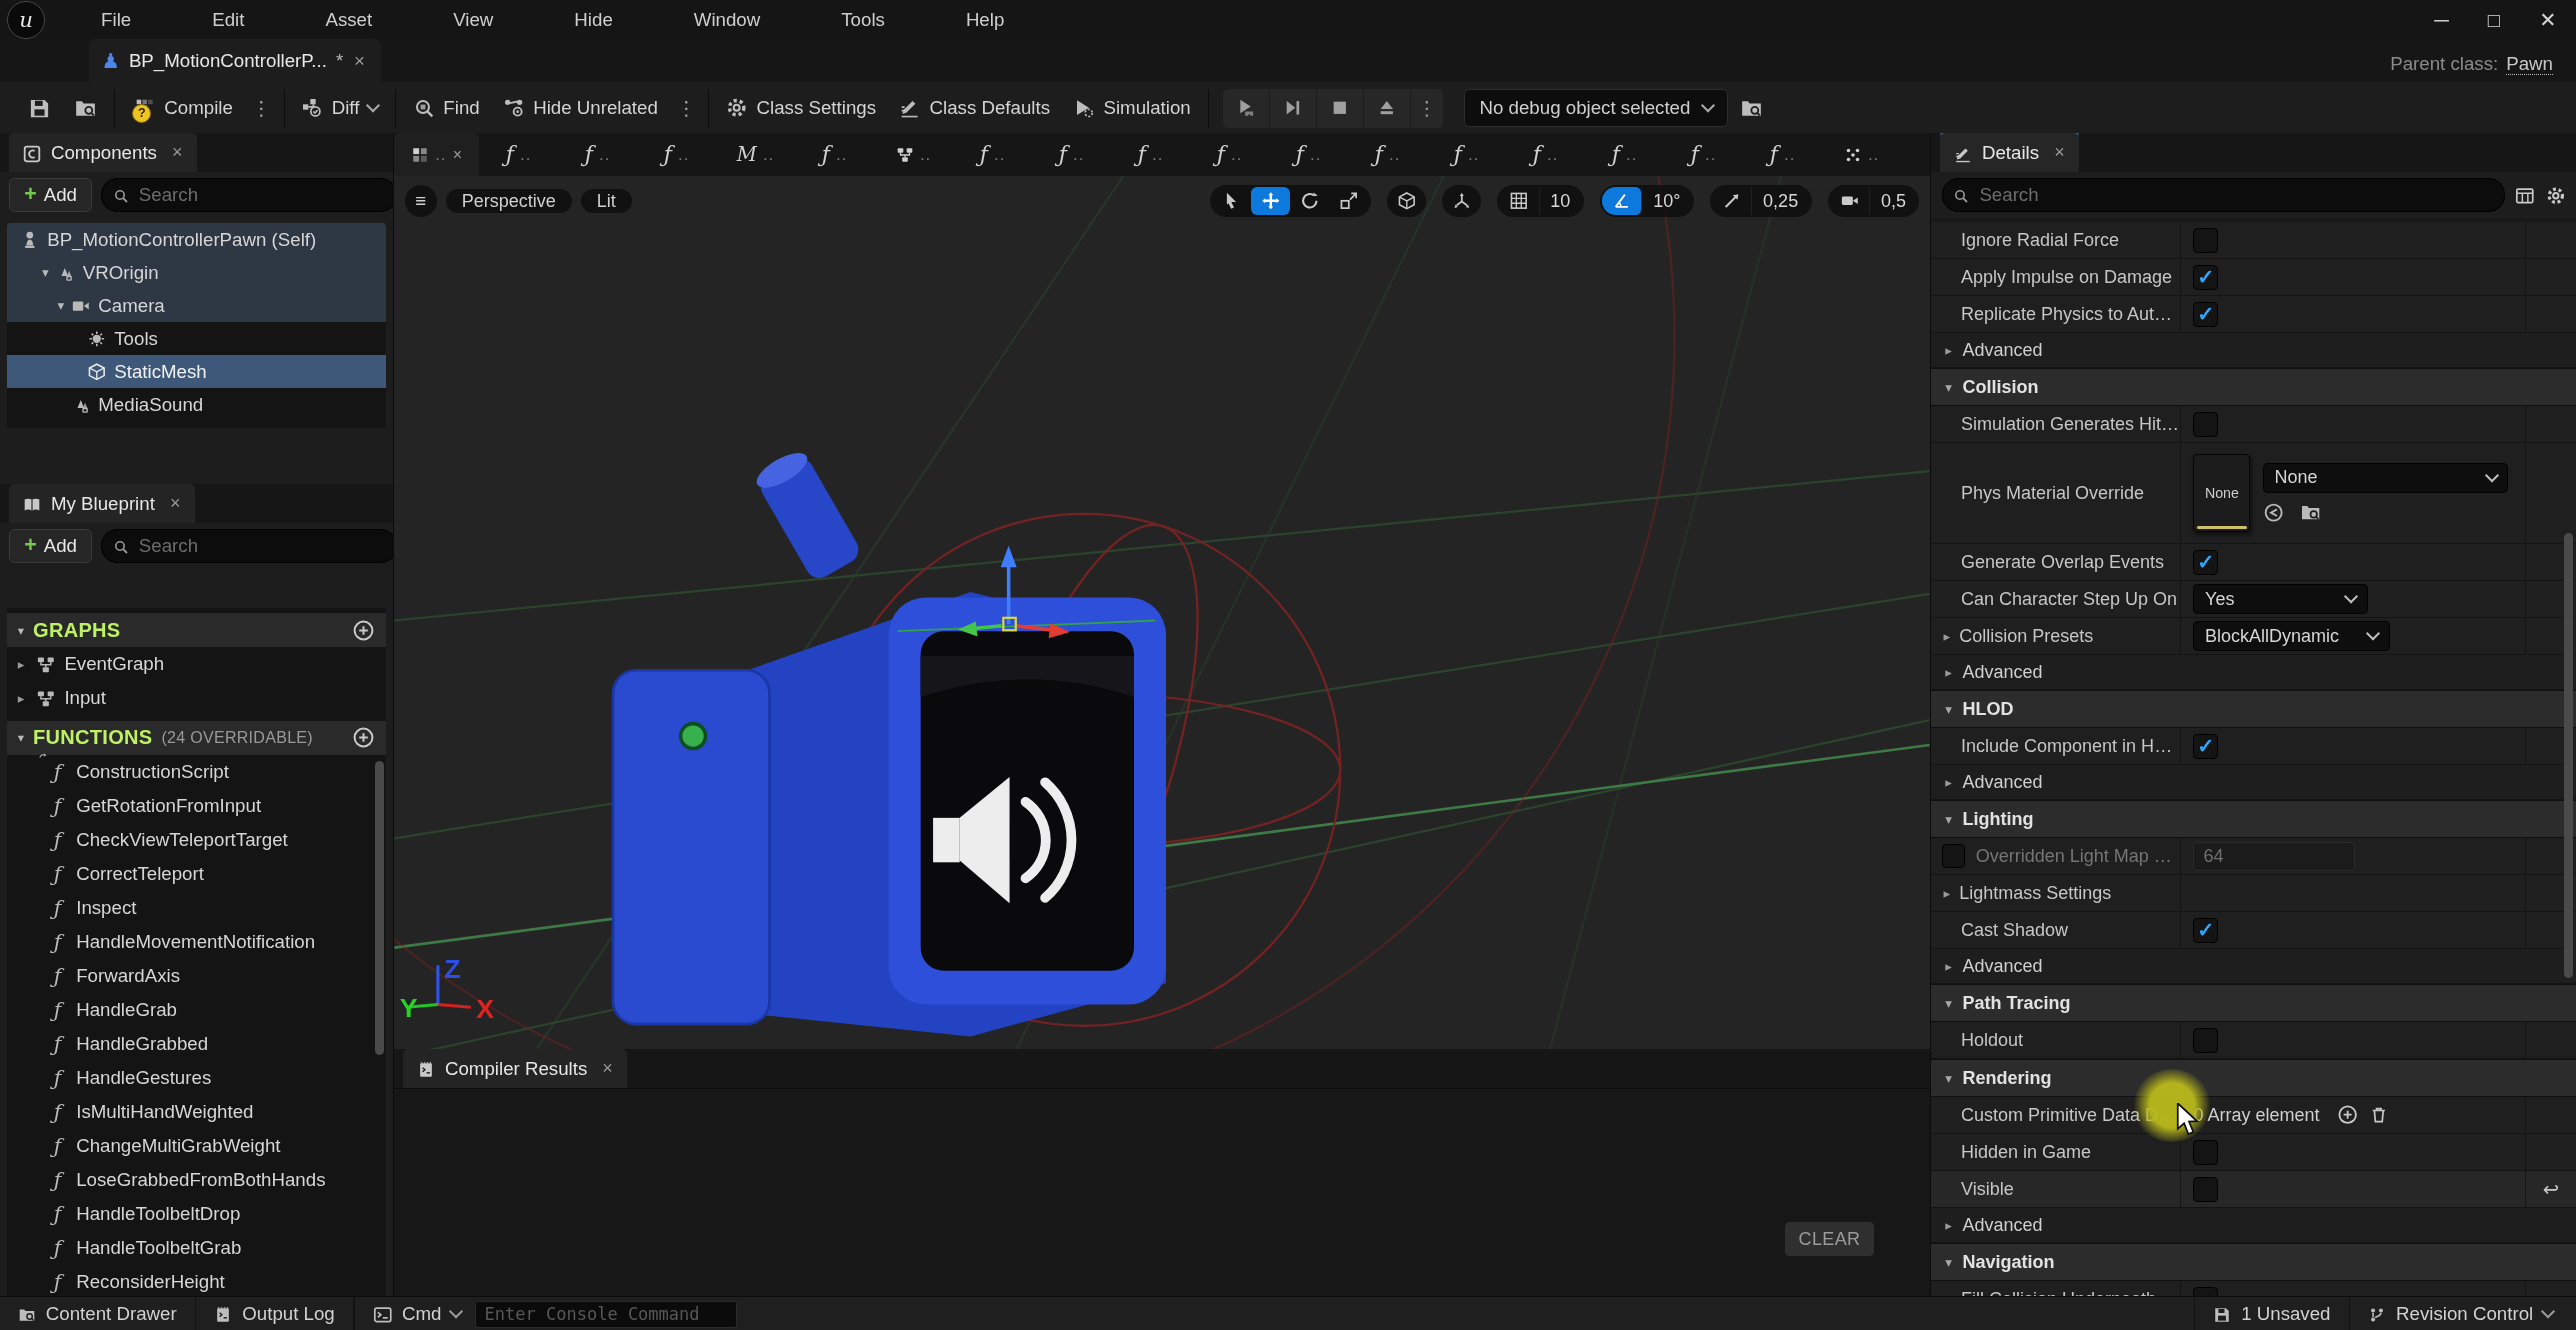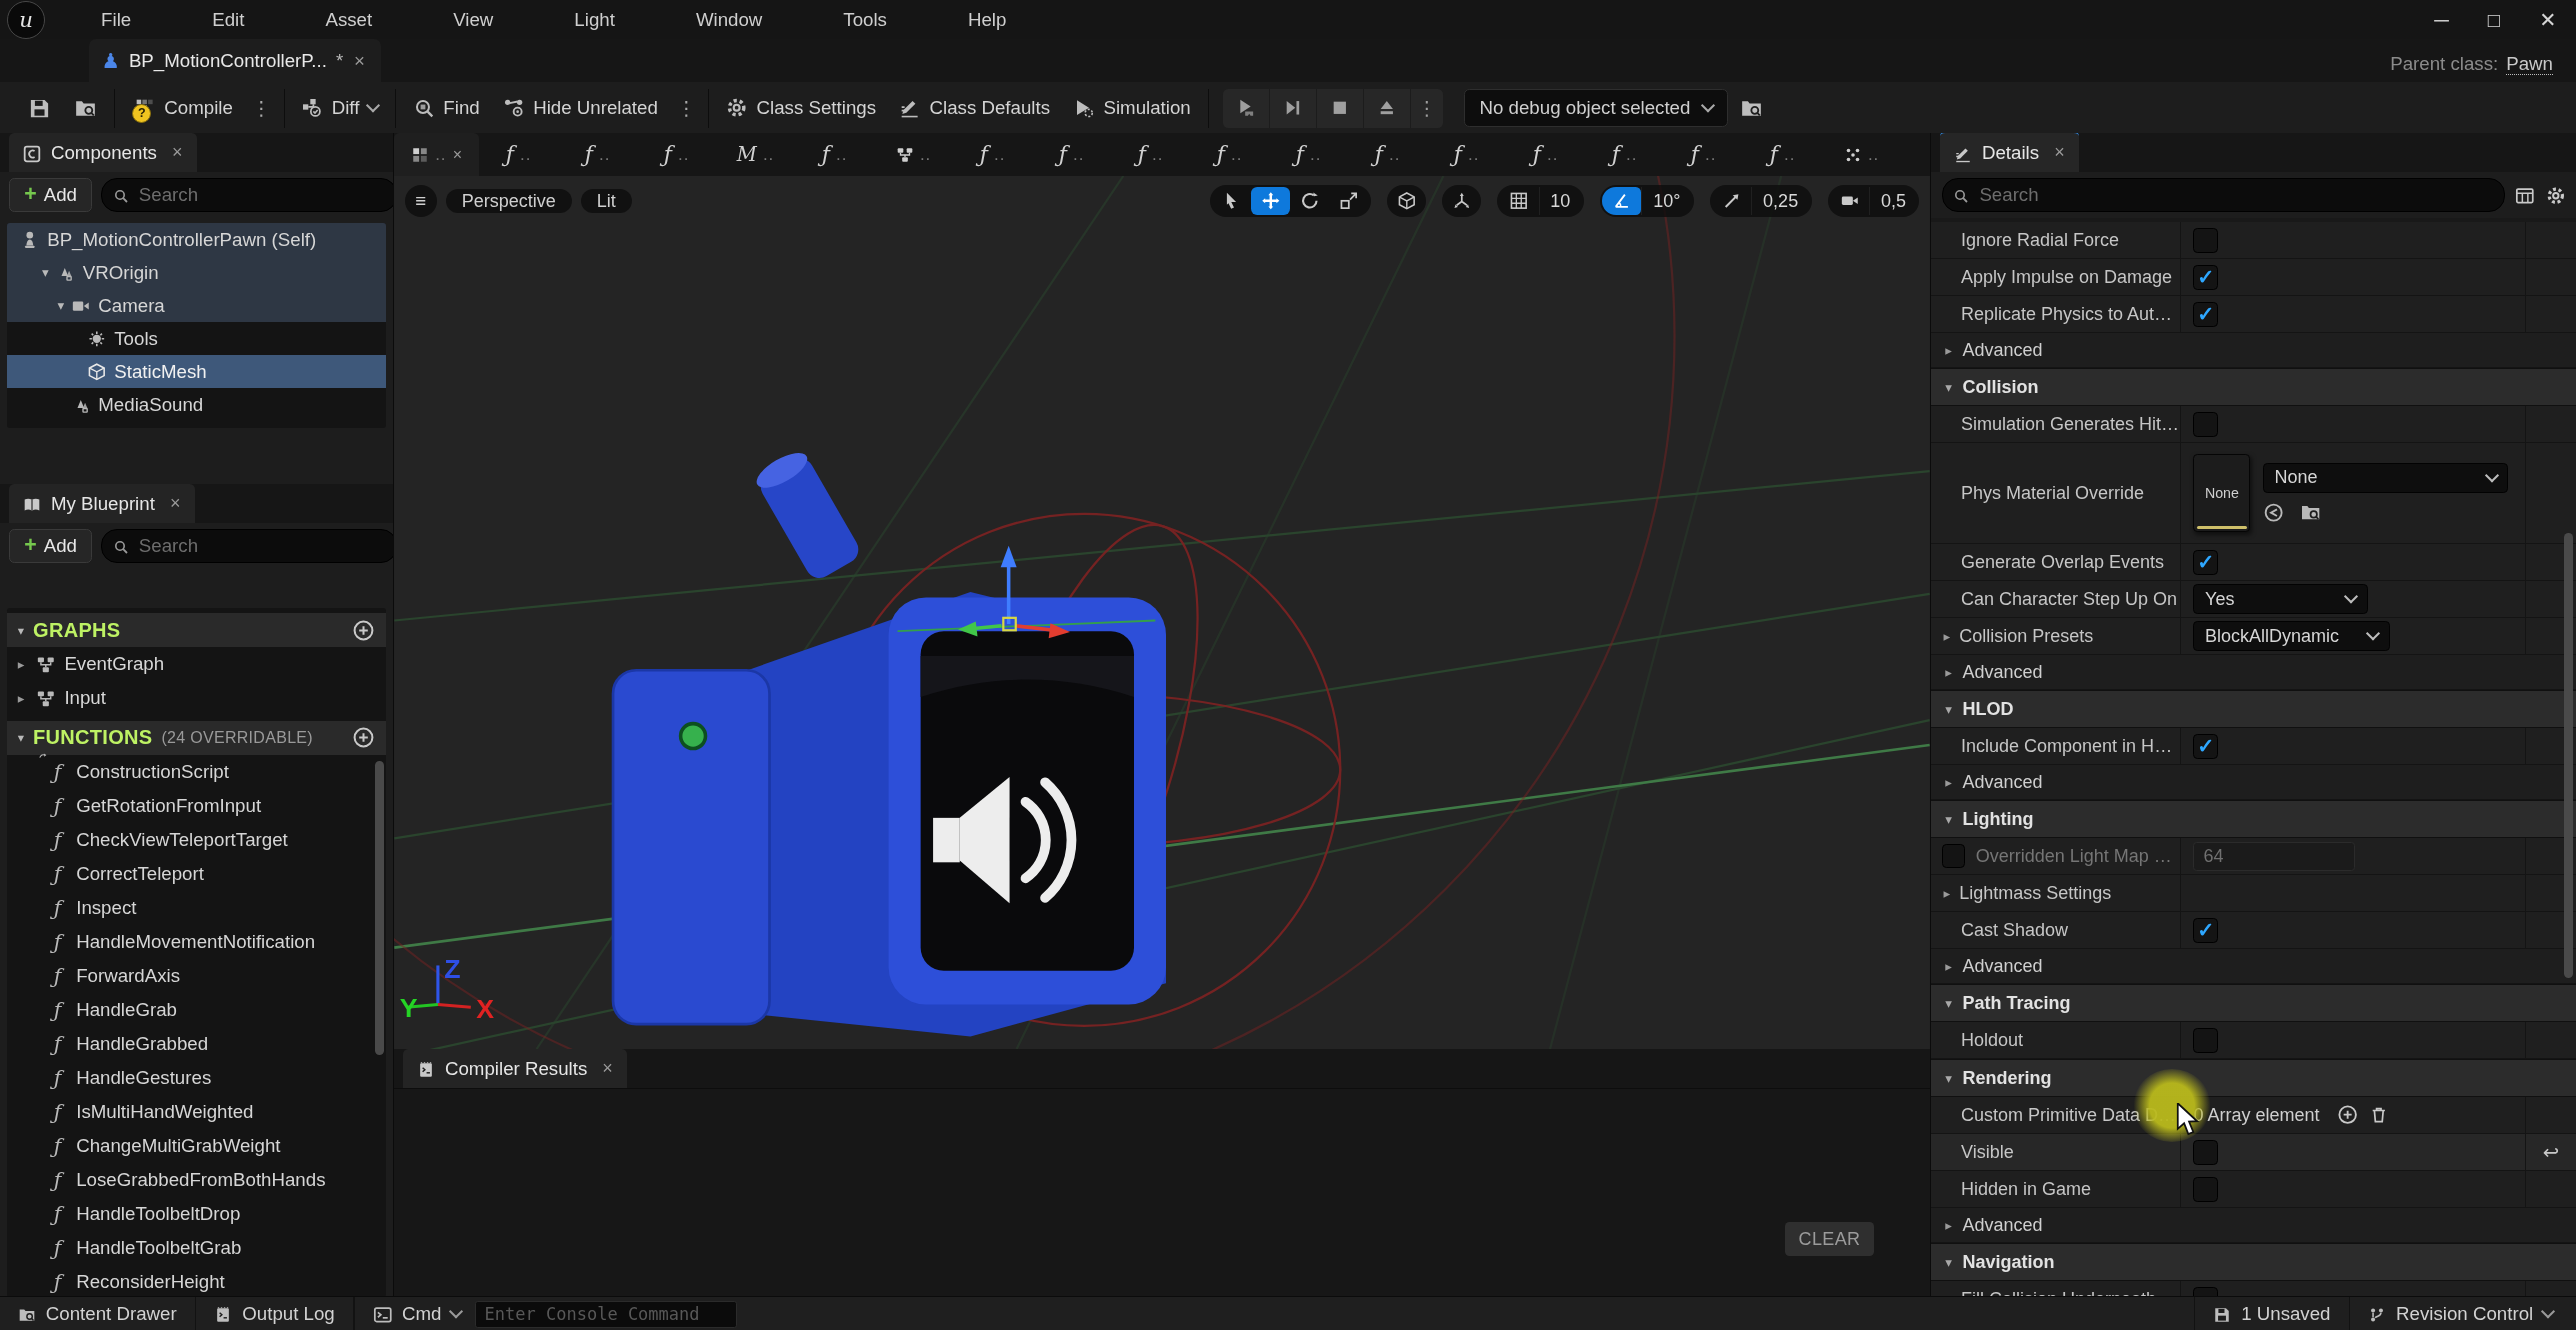--- a/index.html
+++ b/index.html
@@ -152,21 +152,21 @@
 
 <div class="win">
 
   <div class="tbar">
     <div class="logo">u</div>
     <div class="menus" id="menus">
         <div class="menu-item">File</div>
         <div class="menu-item">Edit</div>
         <div class="menu-item">Asset</div>
         <div class="menu-item">View</div>
-        <div class="menu-item">Light</div>
+        <div class="menu-item">Hide</div>
         <div class="menu-item">Window</div>
         <div class="menu-item">Tools</div>
         <div class="menu-item">Help</div>
       </div>
     <div class="wctls">
       <span>─</span>
       <span>□</span>
       <span>✕</span>
     </div>
   </div>
@@ -1031,41 +1031,41 @@
                 <circle cx="8" cy="8" r="6.2" fill="none" stroke="currentColor" stroke-width="1.4"></circle>
                 <path d="M8 5v6M5 8h6" stroke="currentColor" stroke-width="1.4"></path>
               </svg>
               <svg class="ic vico" width="19.6" height="19.6" viewBox="0 0 16 16" fill="currentColor">
                 <path d="M3 4.5h10M6.2 4.5V3h3.6v1.5M4.4 4.5l.8 9h5.6l.8-9" fill="none" stroke="currentColor" stroke-width="1.4"></path>
               </svg>
             </div>
             <div class="ddiv"></div>
             <div class="dright"></div>
           </div>
+          <div class="drow">
+            <div class="dlab">
+              <span class="t">Hidden in Game</span>
+            </div>
+            <div class="ddiv"></div>
+            <div class="dval">
+              <div class="chk"></div>
+            </div>
+            <div class="ddiv"></div>
+            <div class="dright"></div>
+          </div>
           <div class="drow hl">
             <div class="dlab">
               <span class="t">Visible</span>
             </div>
             <div class="ddiv"></div>
             <div class="dval">
               <div class="chk"></div>
             </div>
             <div class="ddiv"></div>
             <div class="dright">↩</div>
-          </div>
-          <div class="drow">
-            <div class="dlab">
-              <span class="t">Hidden in Game</span>
-            </div>
-            <div class="ddiv"></div>
-            <div class="dval">
-              <div class="chk"></div>
-            </div>
-            <div class="ddiv"></div>
-            <div class="dright"></div>
           </div>
           <div class="dadv">
             <span class="exp">▸</span>
             <span class="t">Advanced</span>
           </div>
           <div class="dsec">
             <span class="exp">▾</span>
             <span class="t">Navigation</span>
           </div>
           <div class="drow">

